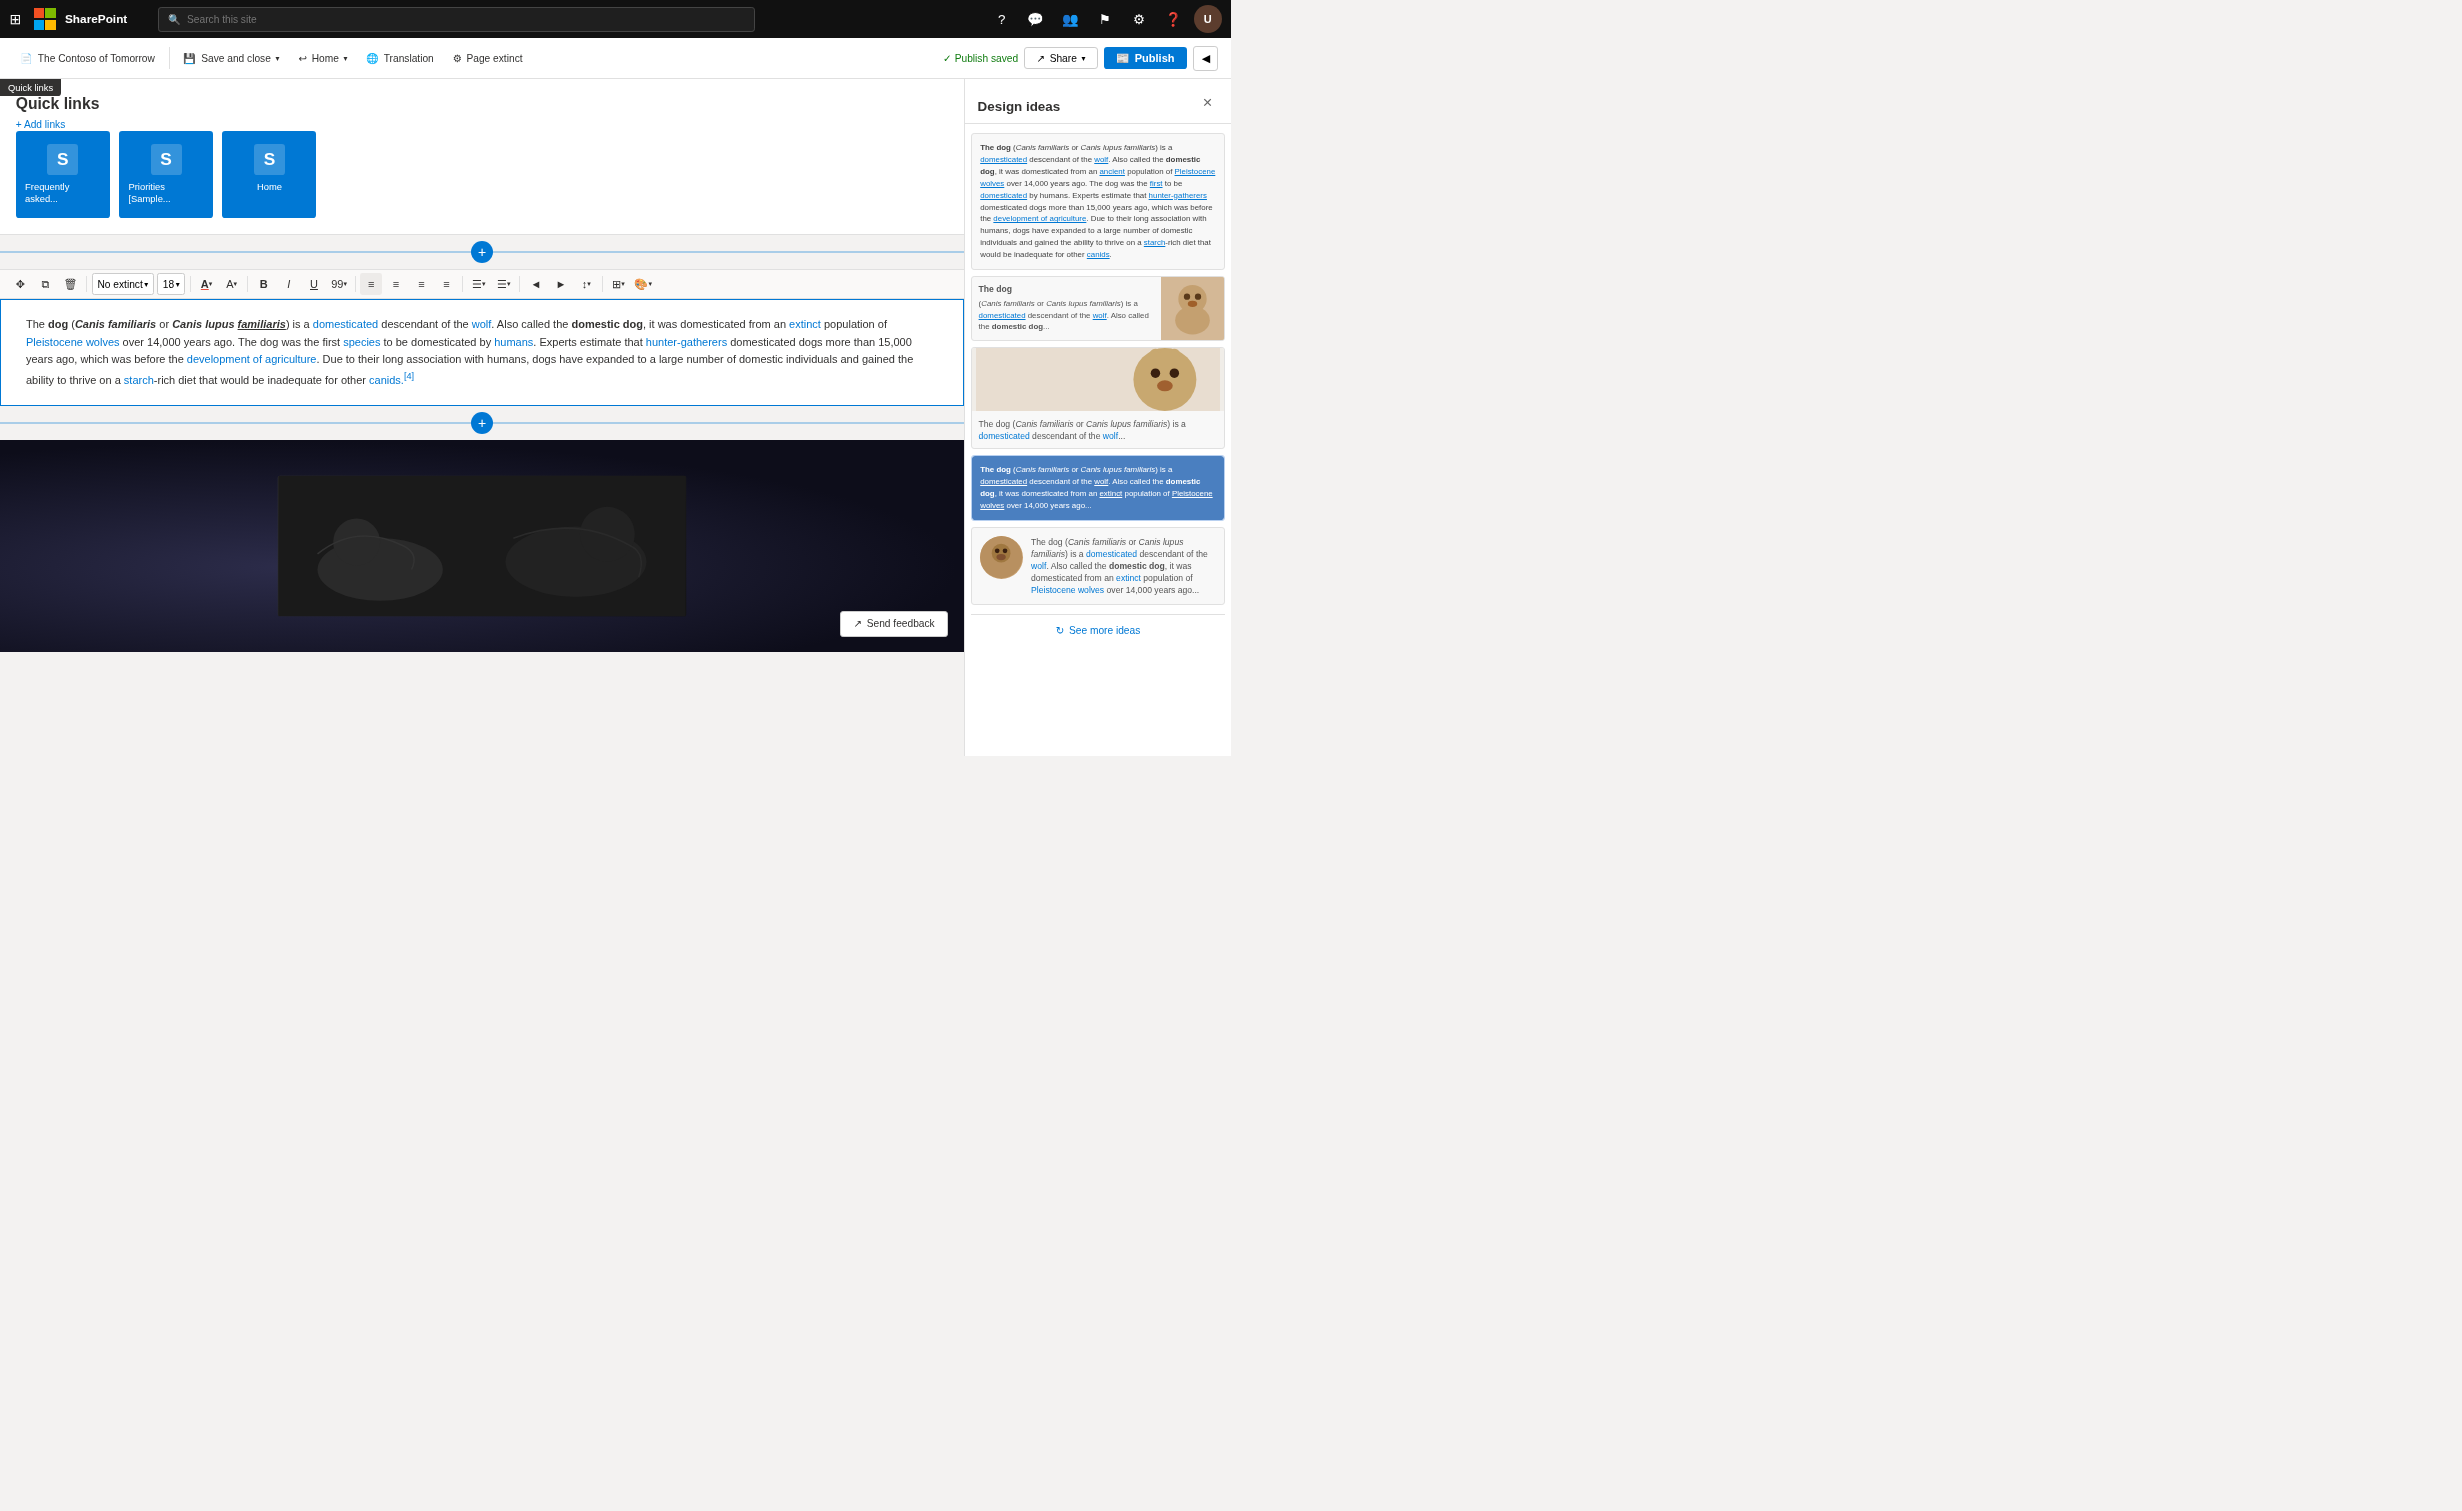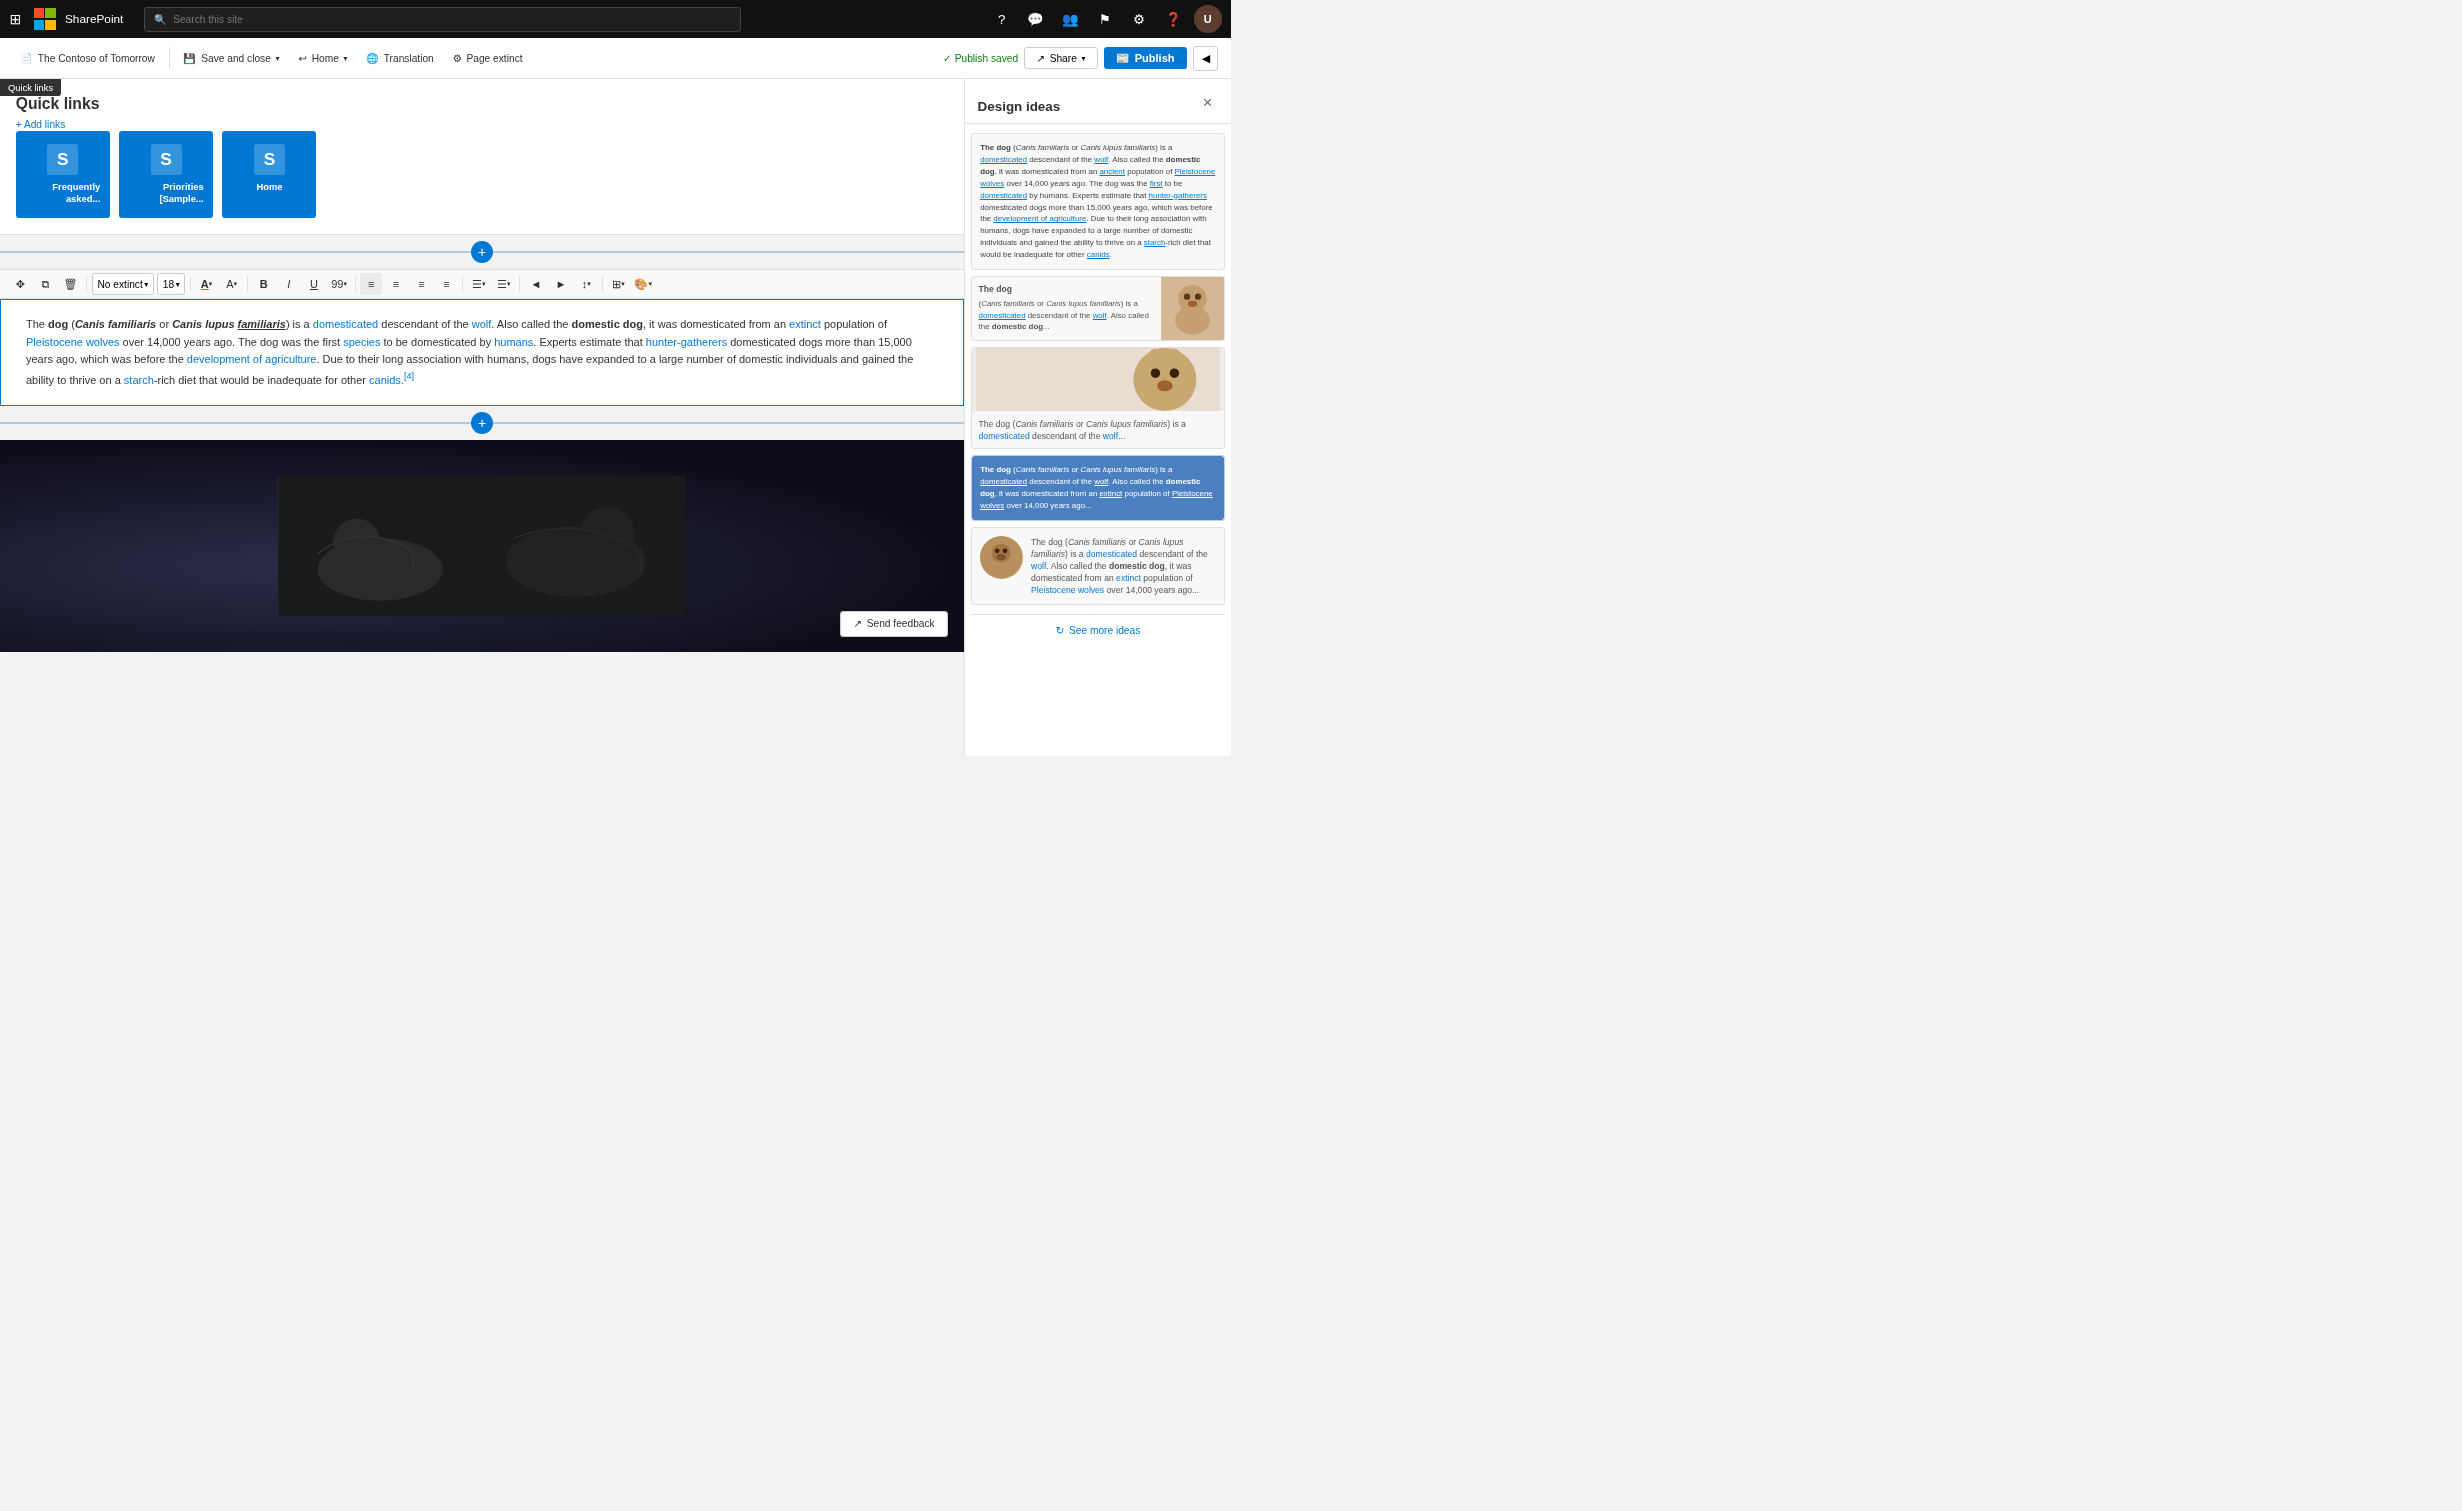--- a/index.html
+++ b/index.html
@@ -15,21 +15,21 @@
       gap: 9.4px;
       color: #fff;
     }
     .top-nav .waffle-icon { font-size: 14px; cursor: pointer; margin-right: 3.1px; }
     .ms-logo-square { width: 10.2px; height: 10.2px; }
     .ms-logo-red { background: #f25022; }
     .ms-logo-green { background: #7fba00; }
     .ms-logo-blue { background: #00a4ef; }
     .ms-logo-yellow { background: #ffb900; }
     .ms-logo-wrap { display: grid; grid-template-columns: 1fr 1fr; gap: 1.6px; width: 22px; height: 22px; }
-    .sharepoint-label { color: #fff; font-size: 11.8px; font-weight: 400; margin-right: 11px; }
+    .sharepoint-label { color: #fff; font-size: 11.8px; font-weight: 700; margin-right: 21px; }
     .search-box {
       flex: 1;
       max-width: 597px;
       background: #1f1f1f;
       border: 0.8px solid #444;
       border-radius: 3.1px;
       height: 25px;
       display: flex;
       align-items: center;
       padding: 0 9.4px;
@@ -171,22 +171,22 @@
     .link-card-icon {
       width: 31px; height: 31px;
       background: rgba(255,255,255,0.2);
       border-radius: 3.1px;
       display: flex; align-items: center; justify-content: center;
       font-size: 17.3px;
     }
     .link-card-label {
       color: #fff;
       font-size: 9.4px;
-      font-weight: 700;
-      text-align: right;
+      font-weight: 400;
+      text-align: left;
       line-height: 1.3;
     }
 
     
     .add-section-btn {
       display: flex; align-items: center; justify-content: center;
       margin: 6.3px 0;
       cursor: pointer;
       position: relative;
     }

